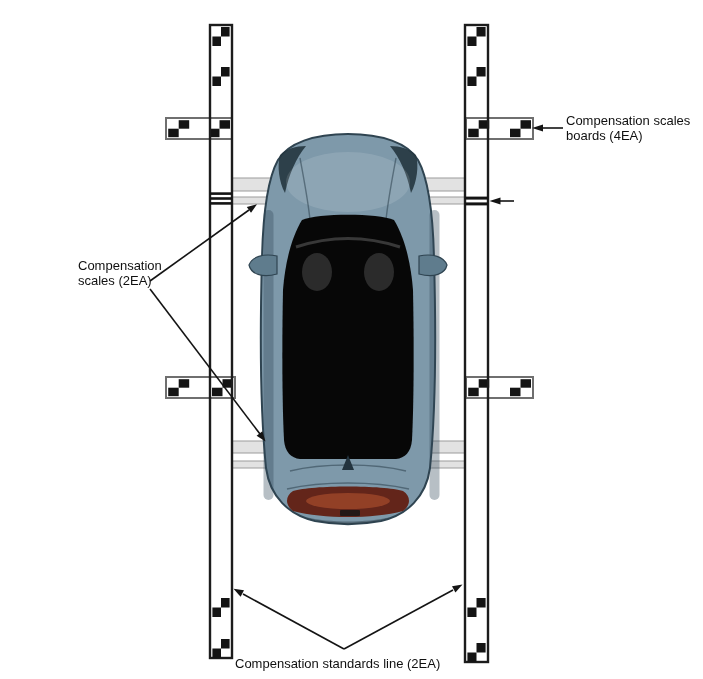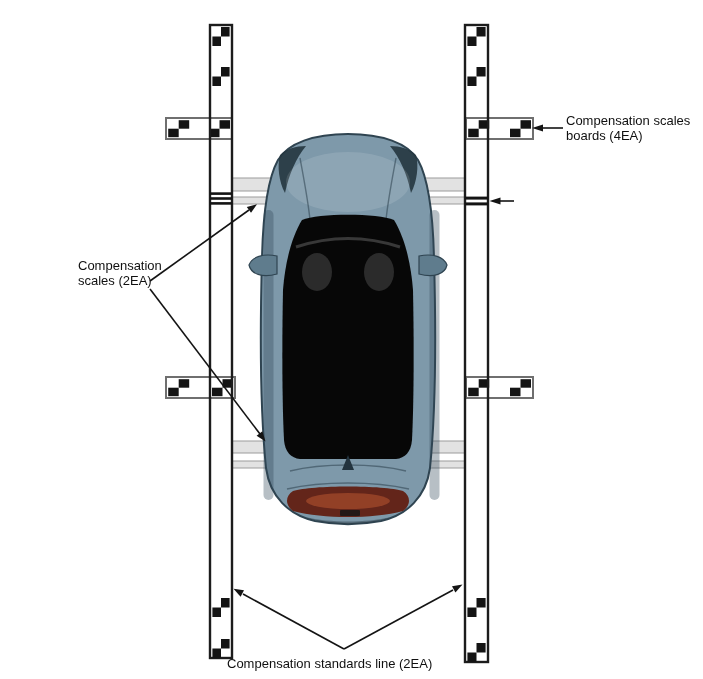--- a/index.html
+++ b/index.html
@@ -149,14 +149,14 @@
   <g>
     <line class="aline" x1="344" y1="649" x2="453" y2="590"></line>
     <polygon class="ahead" points="462.5,584.6 455.4,592.6 452,586.2"></polygon>
   </g>
 </svg>
 
 <div class="lbl" style="left:566px;top:113px;">Compensation scales
 boards (4EA)</div>
 <div class="lbl" style="left:54px;top:258px;margin-left:24px;">Compensation
 scales (2EA)</div>
-<div class="lbl" style="left:227px;top:656px;text-align:right;">Compensation standards line (2EA)</div>
+<div class="lbl" style="left:235px;top:656px;text-align:right;">Compensation standards line (2EA)</div>
 </div>
 
 </body></html>

